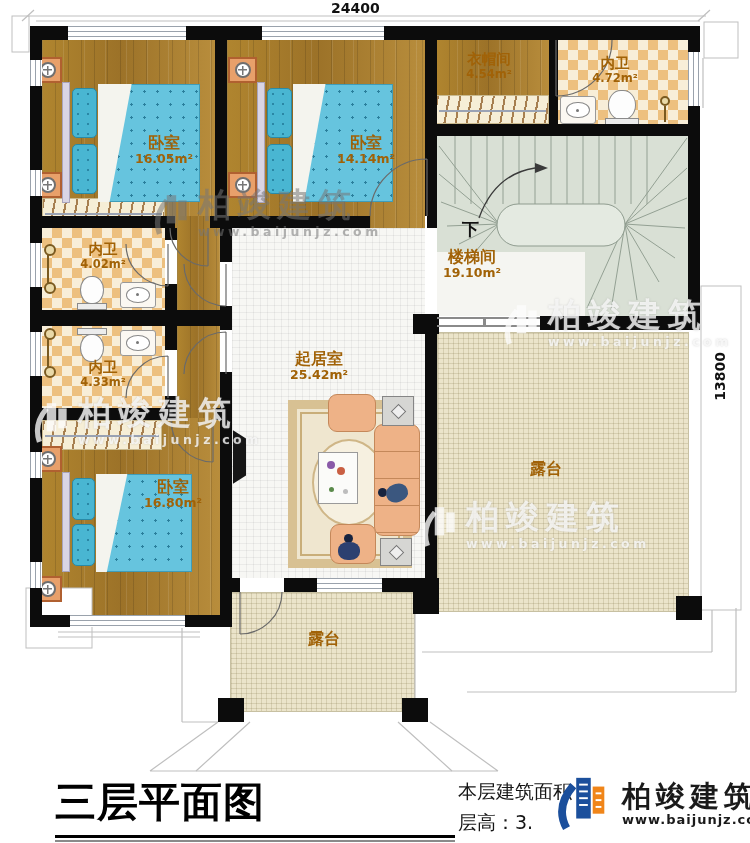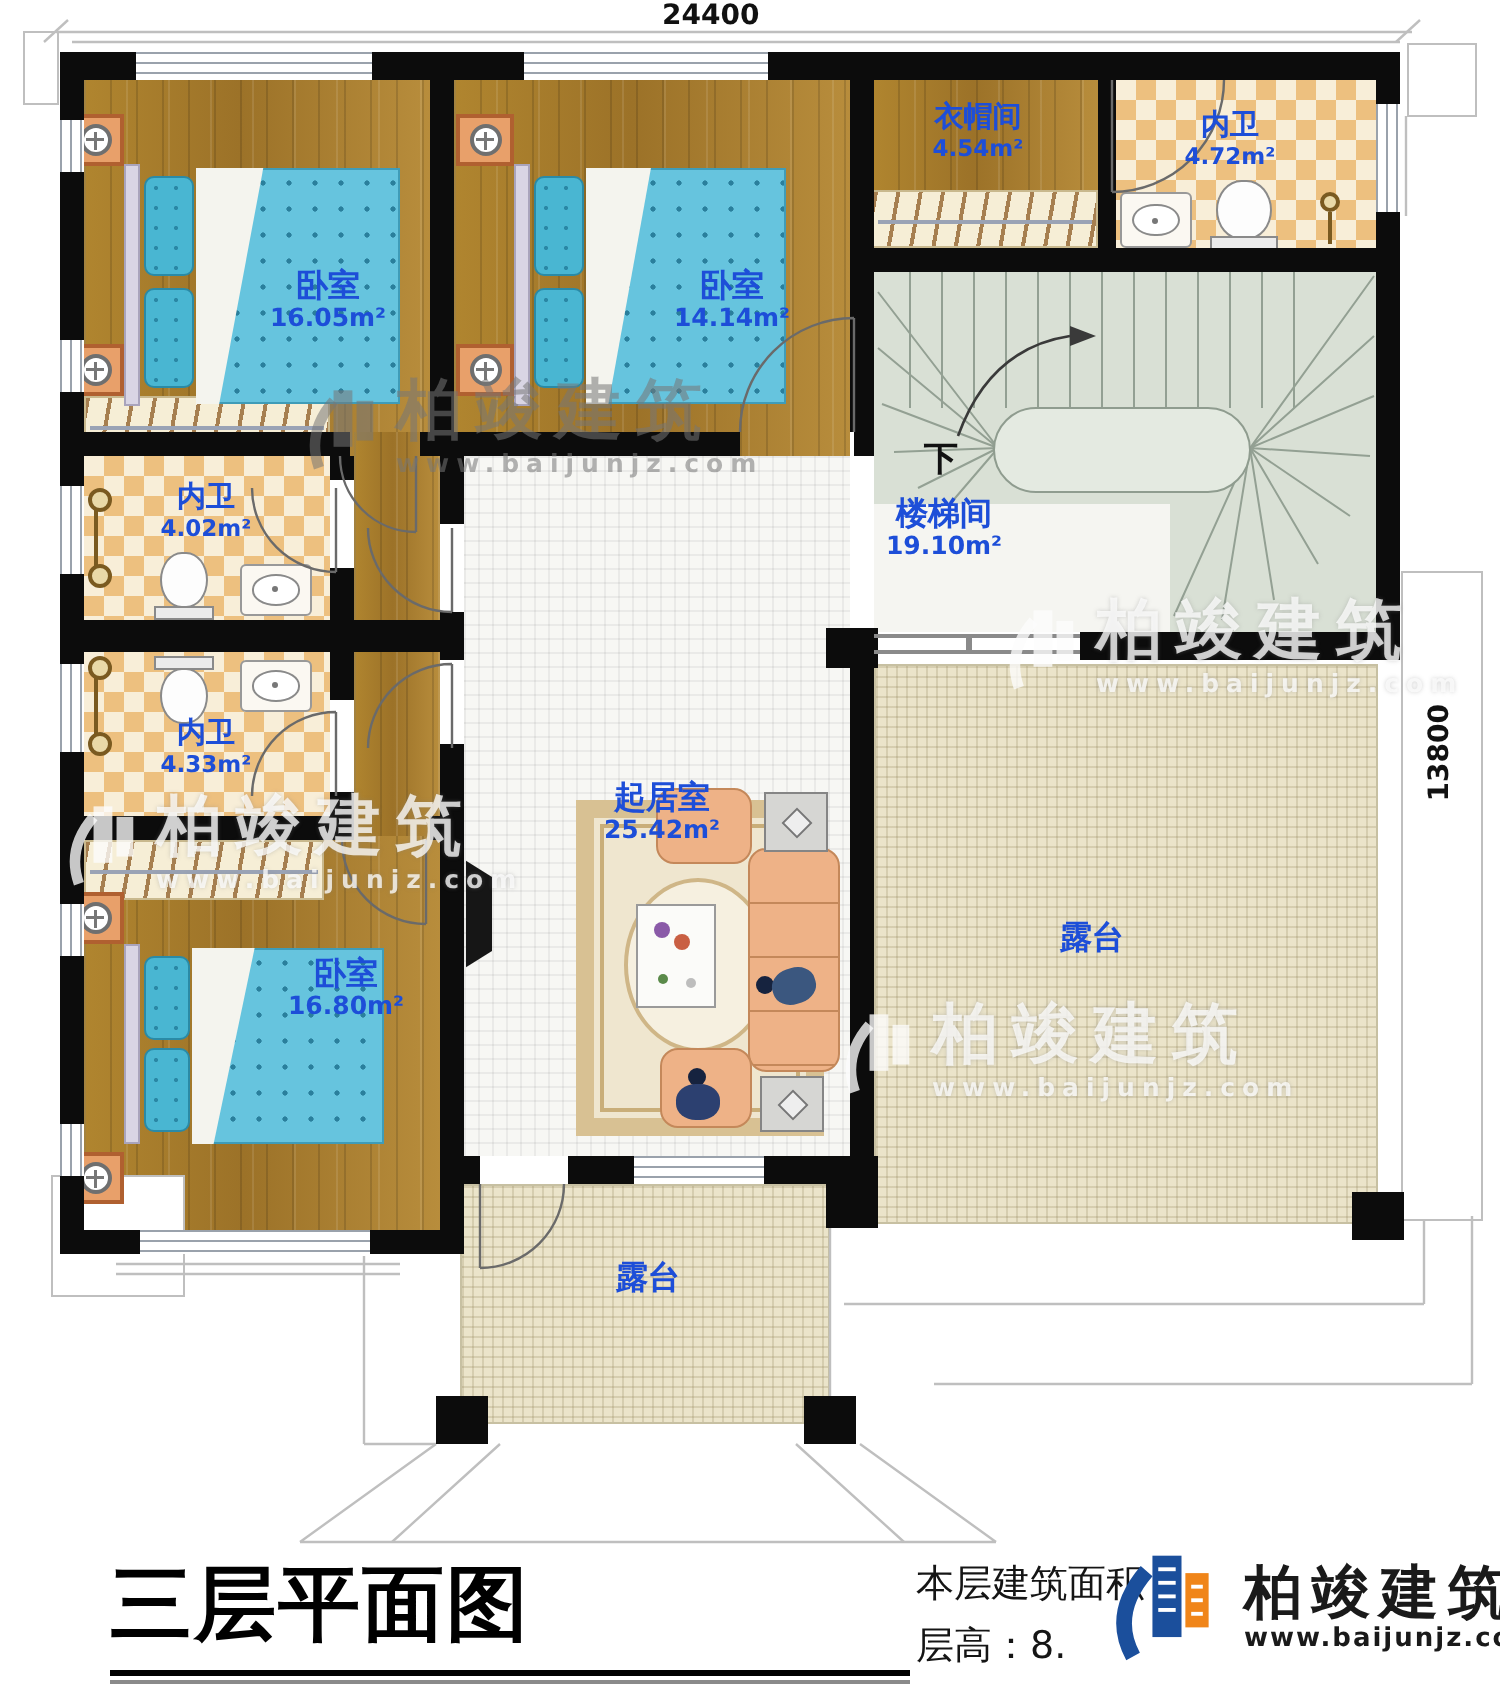--- a/index.html
+++ b/index.html
@@ -57,21 +57,21 @@
   .sidetable{background:#d6d6d3;border:1.5px solid #858585;display:flex;align-items:center;justify-content:center;}
   .sidetable i{width:11px;height:11px;border:1.5px solid #777;transform:rotate(45deg);background:#eee;}
   .rug{background:#efe6cf;border:9px solid #d8c193;box-shadow:inset 0 0 0 3px #efe6cf,inset 0 0 0 5px #c9ae79;}
   .rug .oval{position:absolute;left:14%;top:20%;width:70%;height:58%;border:2px solid #cfb687;border-radius:50%;background:#f6f0e0;}
   .ctable{background:#fbfbf9;border:1.5px solid #9a9a9a;}
   .ctable span{position:absolute;width:8px;height:8px;border-radius:50%;}
   .person .head{position:absolute;width:9px;height:9px;border-radius:50%;background:#16233f;}
   .person .body{position:absolute;border-radius:45%;}
   .tv{background:#161616;clip-path:polygon(0 4%,100% 18%,100% 82%,0 96%);}
   
-  .room-label{position:absolute;z-index:70;text-align:center;color:#1d4ed8;transform:translateX(-50%);line-height:1.1;white-space:nowrap;}
+  .room-label{position:absolute;z-index:70;text-align:center;color:#a16207;transform:translateX(-50%);line-height:1.1;white-space:nowrap;}
   .room-label .rn{font-size:16px;font-weight:bold;}
   .room-label .ra{font-size:12.5px;font-weight:bold;}
   .room-label.sm .rn{font-size:14.5px;}
   .room-label.sm .ra{font-size:11.5px;}
   .dirlabel{position:absolute;z-index:70;font-size:17px;font-weight:bold;color:#111;}
   
   .wm{position:absolute;z-index:80;display:flex;align-items:center;gap:6px;pointer-events:none;}
   .wm .wm-txt b{display:block;font-size:33px;font-weight:bold;letter-spacing:7px;line-height:1;}
   .wm .wm-txt i{display:block;font-style:normal;font-size:12.5px;font-weight:bold;letter-spacing:3.5px;margin-top:3px;}
   .wm.gray{color:rgba(118,118,118,.55);}
@@ -347,21 +347,21 @@
       <div class="ra">19.10m²</div>
   </div>
   <div class="room-label sm" style="left:103px;top:242px;">
     <div class="rn">内卫</div>
       <div class="ra">4.02m²</div>
   </div>
   <div class="room-label sm" style="left:103px;top:360px;">
     <div class="rn">内卫</div>
       <div class="ra">4.33m²</div>
   </div>
-  <div class="room-label" style="left:331px;top:350px;margin-top:40px;">
+  <div class="room-label" style="left:319px;top:350px;">
     <div class="rn">起居室</div>
       <div class="ra">25.42m²</div>
   </div>
   <div class="room-label" style="left:173px;top:478px;">
     <div class="rn">卧室</div>
       <div class="ra">16.80m²</div>
   </div>
   <div class="room-label" style="left:546px;top:460px;">
     <div class="rn">露台</div>
   </div>
@@ -414,21 +414,21 @@
       </span>
   </div>
 
   <div class="dim" style="left:331px;top:0px;">24400</div>
   <div class="dim" style="left:712px;top:352px;writing-mode:vertical-rl;transform:rotate(180deg);">13800</div>
 
   <div class="titleband" style="left:55px;top:782px;" id="t-main"><span>三层平面图</span></div>
   <div class="abs" style="left:55px;top:835px;width:400px;height:3px;background:#000;z-index:75;"></div>
   <div class="abs" style="left:55px;top:840px;width:400px;height:2px;background:#8a8a8a;z-index:75;"></div>
   <div class="titleband t-info" style="left:458px;top:779px;"><span>本层建筑面积：</span></div>
-  <div class="titleband t-info" style="left:458px;top:810px;"><span>层高：8.</span></div>
+  <div class="titleband t-info" style="left:458px;top:810px;"><span>层高：3.</span></div>
   <div class="titleband logo" style="left:552px;top:772px;z-index:76;">
     <svg width="62" height="64" viewBox="0 0 64 66">
       <path d="M15 58 Q3 36 22 14" stroke="#1b4f9c" stroke-width="8" fill="none"></path>
       <rect x="25" y="6" width="15" height="42" fill="#1b4f9c"></rect>
       <rect x="42" y="15" width="12" height="28" fill="#f08519"></rect>
       <g stroke="#ffffff" stroke-width="2">
         <line x1="28" y1="13" x2="37" y2="13"></line>
           <line x1="28" y1="20" x2="37" y2="20"></line>
         <line x1="28" y1="27" x2="37" y2="27"></line>
           <line x1="28" y1="34" x2="37" y2="34"></line>

